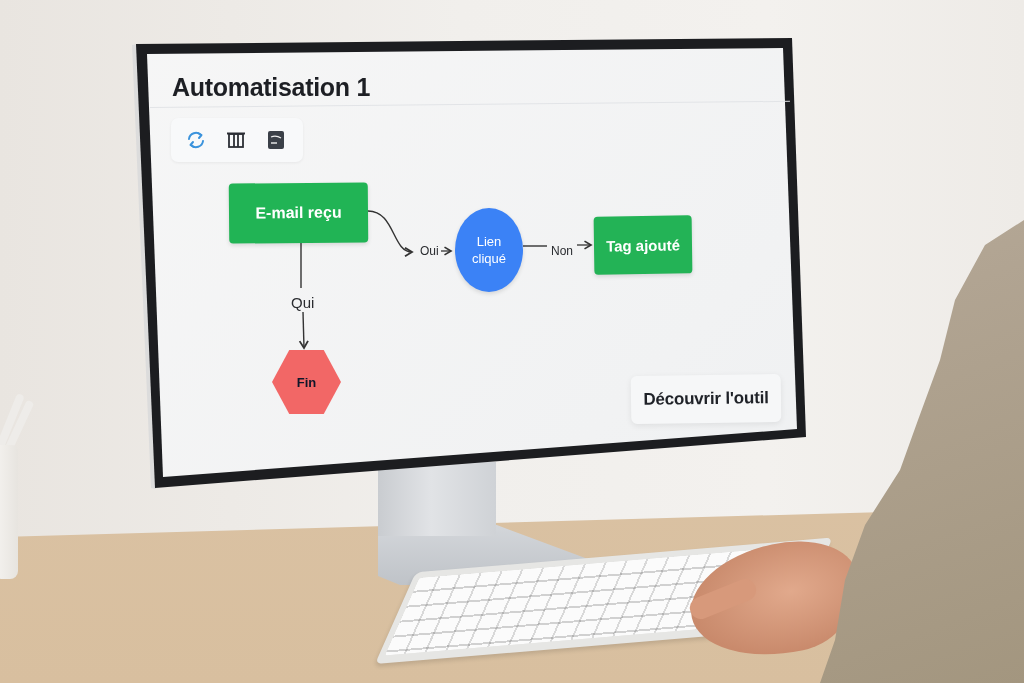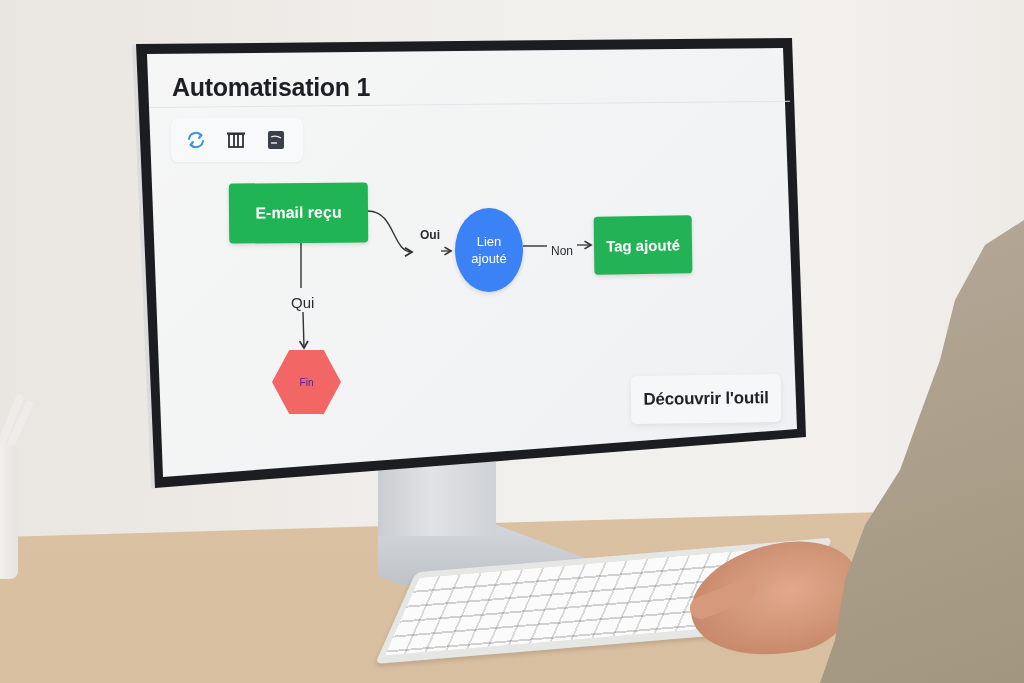--- a/index.html
+++ b/index.html
@@ -70,22 +70,22 @@
   .node-email { left:229px; top:183px; width:139px; height:60px; background:#21b455; transform:rotate(-0.5deg); }
   .node-tag { left:594px; top:216px; width:98px; height:58px; background:#23b356; font-size:15px; transform:rotate(-0.8deg); }
   .node-circle {
     position:absolute; left:455px; top:208px; width:68px; height:84px; border-radius:50%;
     background:#3b82f6; color:#fff; display:flex; align-items:center; justify-content:center;
     text-align:center; font-size:13px; font-weight:normal; line-height:17px;
     box-shadow:0 2px 4px rgba(0,0,0,0.12);
   }
   .node-hex {
     position:absolute; left:272px; top:350px; width:69px; height:64px;
-    background:#f26766; color:#4c1d95; display:flex; align-items:center; justify-content:center;
-    font-size:10px; font-weight:normal;
+    background:#f26766; color:#0f172a; display:flex; align-items:center; justify-content:center;
+    font-size:13px; font-weight:bold;
     clip-path:polygon(25% 0, 75% 0, 100% 50%, 75% 100%, 25% 100%, 0 50%);
   }
   .edge-label { position:absolute; font-size:12px; color:#2a2c30; }
   .cta {
     position:absolute; left:631px; top:375px; width:150px; height:48px;
     background:#f6f7f8; border-radius:6px;
     box-shadow:0 2px 6px rgba(0,0,0,0.08);
     display:flex; align-items:center; justify-content:center;
     font-size:17px; color:#1f2228; font-weight:bold; letter-spacing:-0.2px;
     transform:rotate(-0.8deg); cursor:pointer;
@@ -179,26 +179,26 @@
     <path d="M441 251 L451 251" stroke="#333" stroke-width="1.3" fill="none" marker-end="url(#arr)"></path>
     <path d="M523 246 L547 246" stroke="#333" stroke-width="1.4" fill="none"></path>
     <path d="M577 245 L591 245" stroke="#333" stroke-width="1.3" fill="none" marker-end="url(#arr)"></path>
     <path d="M301 243 L301 288" stroke="#333" stroke-width="1.4" fill="none"></path>
     <path d="M303 312 L304 348" stroke="#333" stroke-width="1.4" fill="none" marker-end="url(#arr)"></path>
   </svg>
 
   <div class="node-rect node-email">
     <span>E-mail reçu</span>
   </div>
-  <div class="edge-label" style="left:420px;top:228px;font-weight:bold;">Oui</div>
+  <div class="edge-label" style="left:420px;top:244px;">Oui</div>
 
   <div class="node-circle">
     <div>
       <div>Lien</div>
-      <div>ajouté</div>
+      <div>cliqué</div>
     </div>
   </div>
   <div class="edge-label" style="left:551px;top:244px;">Non</div>
 
   <div class="node-rect node-tag">
     <span>Tag ajouté</span>
   </div>
 
   <div class="edge-label" style="left:291px;top:294px;font-size:15px;">Qui</div>
 

